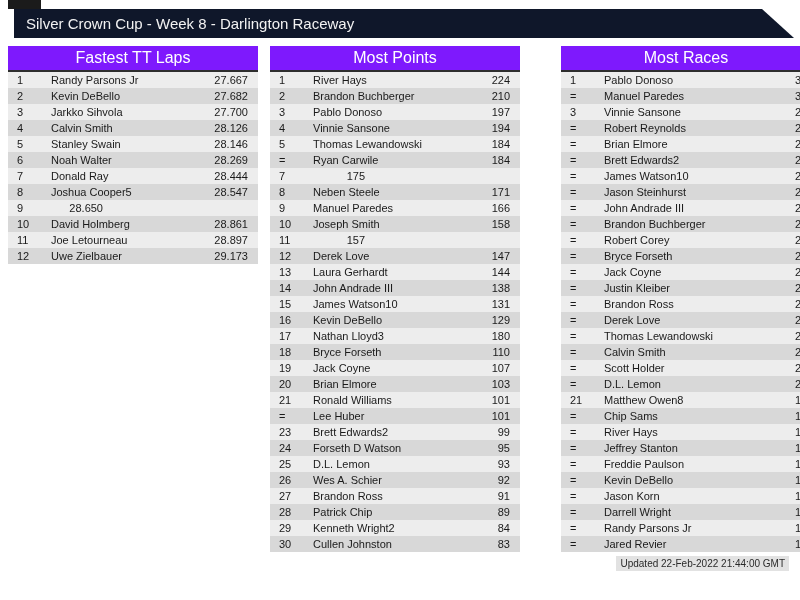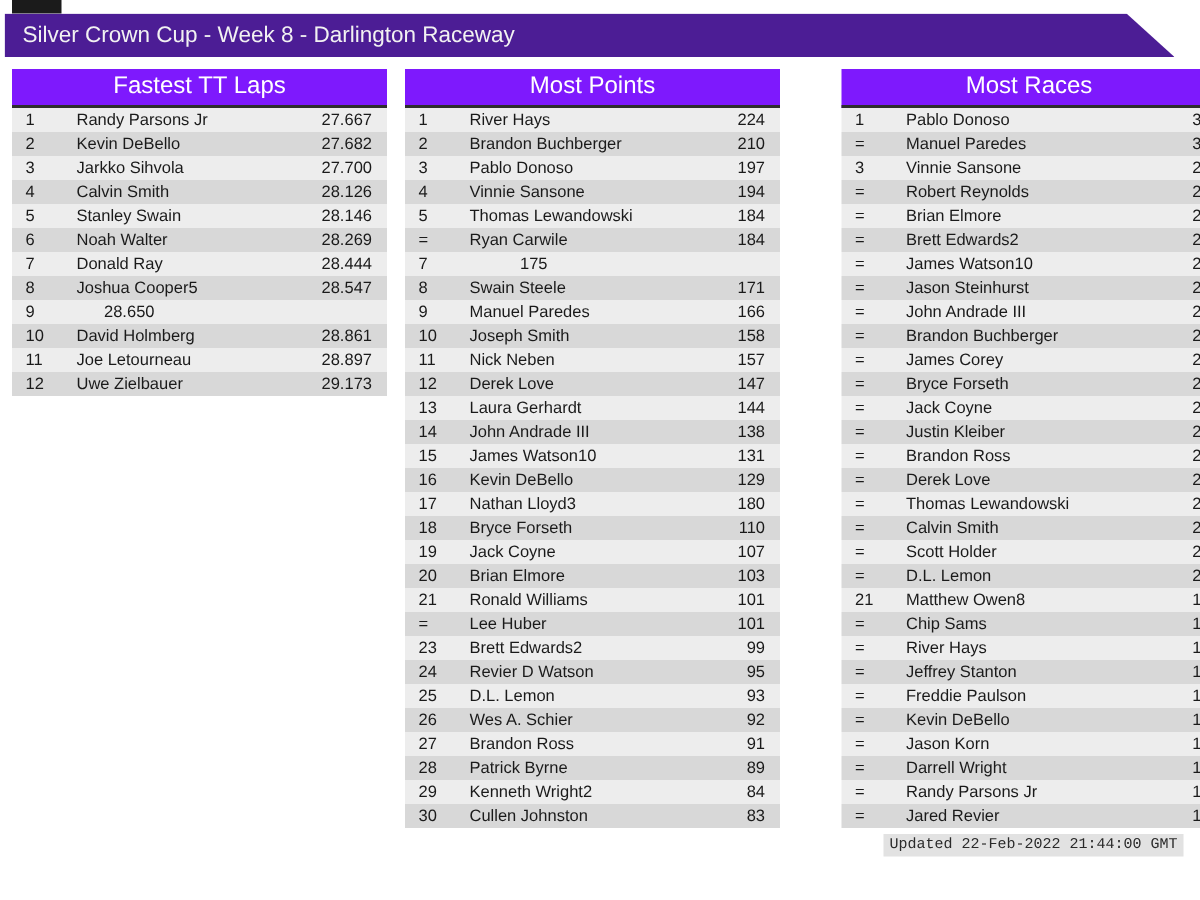--- a/index.html
+++ b/index.html
@@ -5,22 +5,22 @@
   html, body { margin:0; padding:0; }
   body {
     width:800px; height:600px; position:relative; overflow:hidden;
     background:#ffffff; font-family:"Liberation Sans", sans-serif;
   }
   .title-tab {
     position:absolute; left:8px; top:0; width:33px; height:9px;
     background:#1b1b1b;
   }
   .title-bar {
-    position:absolute; left:3px; top:9px; width:780px; height:29px;
-    background:#4c1d95; color:#f2f2f2; font-size:15px; line-height:29px;
+    position:absolute; left:14px; top:9px; width:780px; height:29px;
+    background:#0f172a; color:#f2f2f2; font-size:15px; line-height:29px;
     padding-left:12px; box-sizing:border-box;
     clip-path:polygon(0 0, calc(100% - 32px) 0, 100% 100%, 0 100%);
     white-space:nowrap;
   }
   .lb-table { position:absolute; top:46px; width:250px; }
   .lb-table.t1 { left:8px;border-radius:10px; }
   .lb-table.t2 { left:270px; }
   .lb-table.t3 { left:537px;padding-left:24px; }
   .lb-header {
     height:24px; line-height:24px; text-align:center;
@@ -33,21 +33,21 @@
     font-size:11px; color:#1a1a1a;
   }
   .row:nth-child(odd)  { background:#ededed; }
   .row:nth-child(even) { background:#d8d8d8; }
   .rank { width:34px; padding-left:9px; flex:none; }
   .name { flex:1; overflow:hidden; white-space:nowrap; }
   .val  { width:52px; padding-right:10px; flex:none; text-align:right; }
   .footer {
     position:absolute; right:11px; top:556px;
     background:#e2e2e2; color:#2a2a2a; font-size:10px;
-    padding:2px 4px; white-space:nowrap;font-family:Liberation Mono, monospace;
+    padding:2px 4px; white-space:nowrap;
   }
 </style>
 </head>
 <body>
 
 <div class="title-tab"></div>
 <div class="title-bar">Silver Crown Cup - Week 8 - Darlington Raceway</div>
 
 <section class="lb-table t1">
   <div class="lb-header">Fastest TT Laps</div>
@@ -146,36 +146,35 @@
         <span class="rank">=</span>
         <span class="name">Ryan Carwile</span>
         <span class="val">184</span>
       </div>
       <div class="row">
         <span class="rank">7</span>
         <span class="val">175</span>
       </div>
       <div class="row">
         <span class="rank">8</span>
-        <span class="name">Swain Steele</span>
+        <span class="name">Neben Steele</span>
         <span class="val">171</span>
       </div>
       <div class="row">
         <span class="rank">9</span>
         <span class="name">Manuel Paredes</span>
         <span class="val">166</span>
       </div>
       <div class="row">
         <span class="rank">10</span>
         <span class="name">Joseph Smith</span>
         <span class="val">158</span>
       </div>
       <div class="row">
         <span class="rank">11</span>
-        <span class="name">Nick Neben</span>
         <span class="val">157</span>
       </div>
       <div class="row">
         <span class="rank">12</span>
         <span class="name">Derek Love</span>
         <span class="val">147</span>
       </div>
       <div class="row">
         <span class="rank">13</span>
         <span class="name">Laura Gerhardt</span>
@@ -226,41 +225,41 @@
         <span class="name">Lee Huber</span>
         <span class="val">101</span>
       </div>
       <div class="row">
         <span class="rank">23</span>
         <span class="name">Brett Edwards2</span>
         <span class="val">99</span>
       </div>
       <div class="row">
         <span class="rank">24</span>
-        <span class="name">Revier D Watson</span>
+        <span class="name">Forseth D Watson</span>
         <span class="val">95</span>
       </div>
       <div class="row">
         <span class="rank">25</span>
         <span class="name">D.L. Lemon</span>
         <span class="val">93</span>
       </div>
       <div class="row">
         <span class="rank">26</span>
         <span class="name">Wes A. Schier</span>
         <span class="val">92</span>
       </div>
       <div class="row">
         <span class="rank">27</span>
         <span class="name">Brandon Ross</span>
         <span class="val">91</span>
       </div>
       <div class="row">
         <span class="rank">28</span>
-        <span class="name">Patrick Byrne</span>
+        <span class="name">Patrick Chip</span>
         <span class="val">89</span>
       </div>
       <div class="row">
         <span class="rank">29</span>
         <span class="name">Kenneth Wright2</span>
         <span class="val">84</span>
       </div>
       <div class="row">
         <span class="rank">30</span>
         <span class="name">Cullen Johnston</span>
@@ -317,21 +316,21 @@
         <span class="name">John Andrade III</span>
         <span class="val">2</span>
       </div>
       <div class="row">
         <span class="rank">=</span>
         <span class="name">Brandon Buchberger</span>
         <span class="val">2</span>
       </div>
       <div class="row">
         <span class="rank">=</span>
-        <span class="name">James Corey</span>
+        <span class="name">Robert Corey</span>
         <span class="val">2</span>
       </div>
       <div class="row">
         <span class="rank">=</span>
         <span class="name">Bryce Forseth</span>
         <span class="val">2</span>
       </div>
       <div class="row">
         <span class="rank">=</span>
         <span class="name">Jack Coyne</span>

